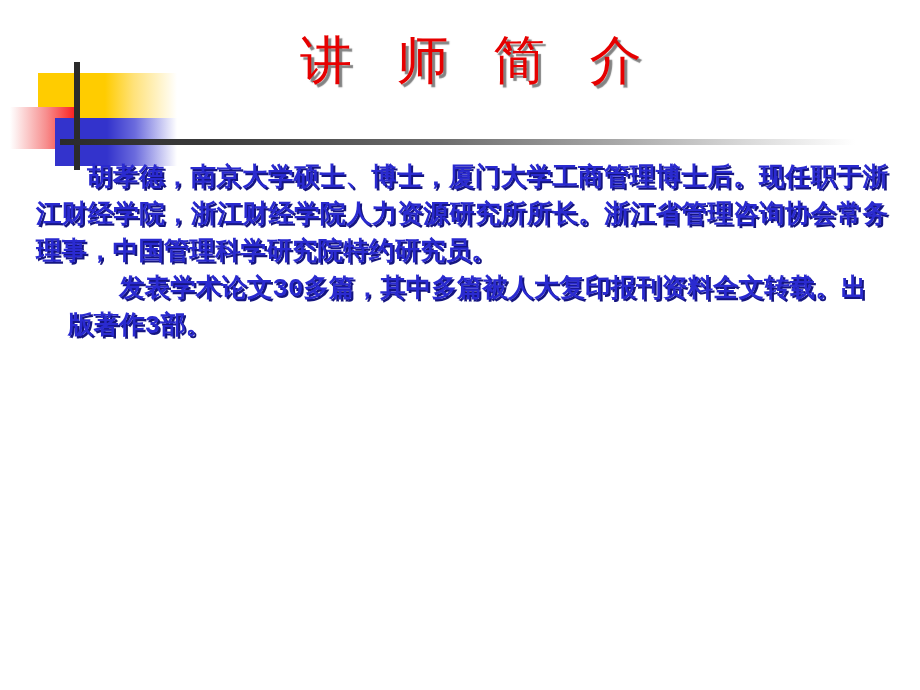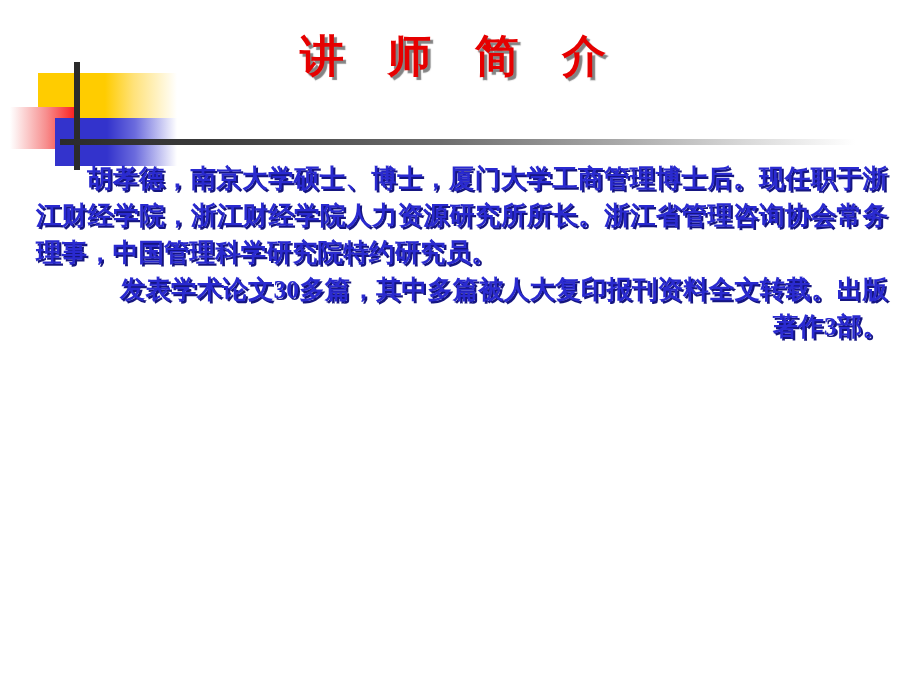--- a/index.html
+++ b/index.html
@@ -97,52 +97,52 @@
   }
 
   
   #title {
     position: absolute;
     left: 300px;
     top: 34px;
     width: 300px;
     text-align: center;
     font-family: "DejaVu Sans", "Liberation Sans", sans-serif;
-    font-size: 44px;
-    font-weight: bold;
+    font-size: 52px;
+    font-weight: normal;
     color: #e60000;
     letter-spacing: 14px;
     line-height: 1;
     text-shadow: 3px 3px 1px rgba(90,90,90,0.75);
     white-space: nowrap;
   }
 
   
   #body-text {
     position: absolute;
     left: 36px;
     top: 160px;
     width: 852px;
-    font-family: Liberation Serif, serif;
+    font-family: Liberation Mono, monospace;
     font-size: 25.5px;
     font-weight: bold;
     color: #2a2ad0;
     line-height: 37px;
     text-shadow: 2px 2px 0 #151580;
     letter-spacing: 0.1px;
   }
 
   #body-text p {
     margin: 0;
     text-indent: 2em;
     text-align: justify;
     text-justify: inter-ideograph;
   }
   #body-text p.p-last-loose {
-    text-align: right;
+    text-align: left;
     margin-left: 32px;
   }
 </style>
 </head>
 <body>
 
 <div id="slide">
 
   <div id="deco">
     <div class="deco-yellow"></div>

